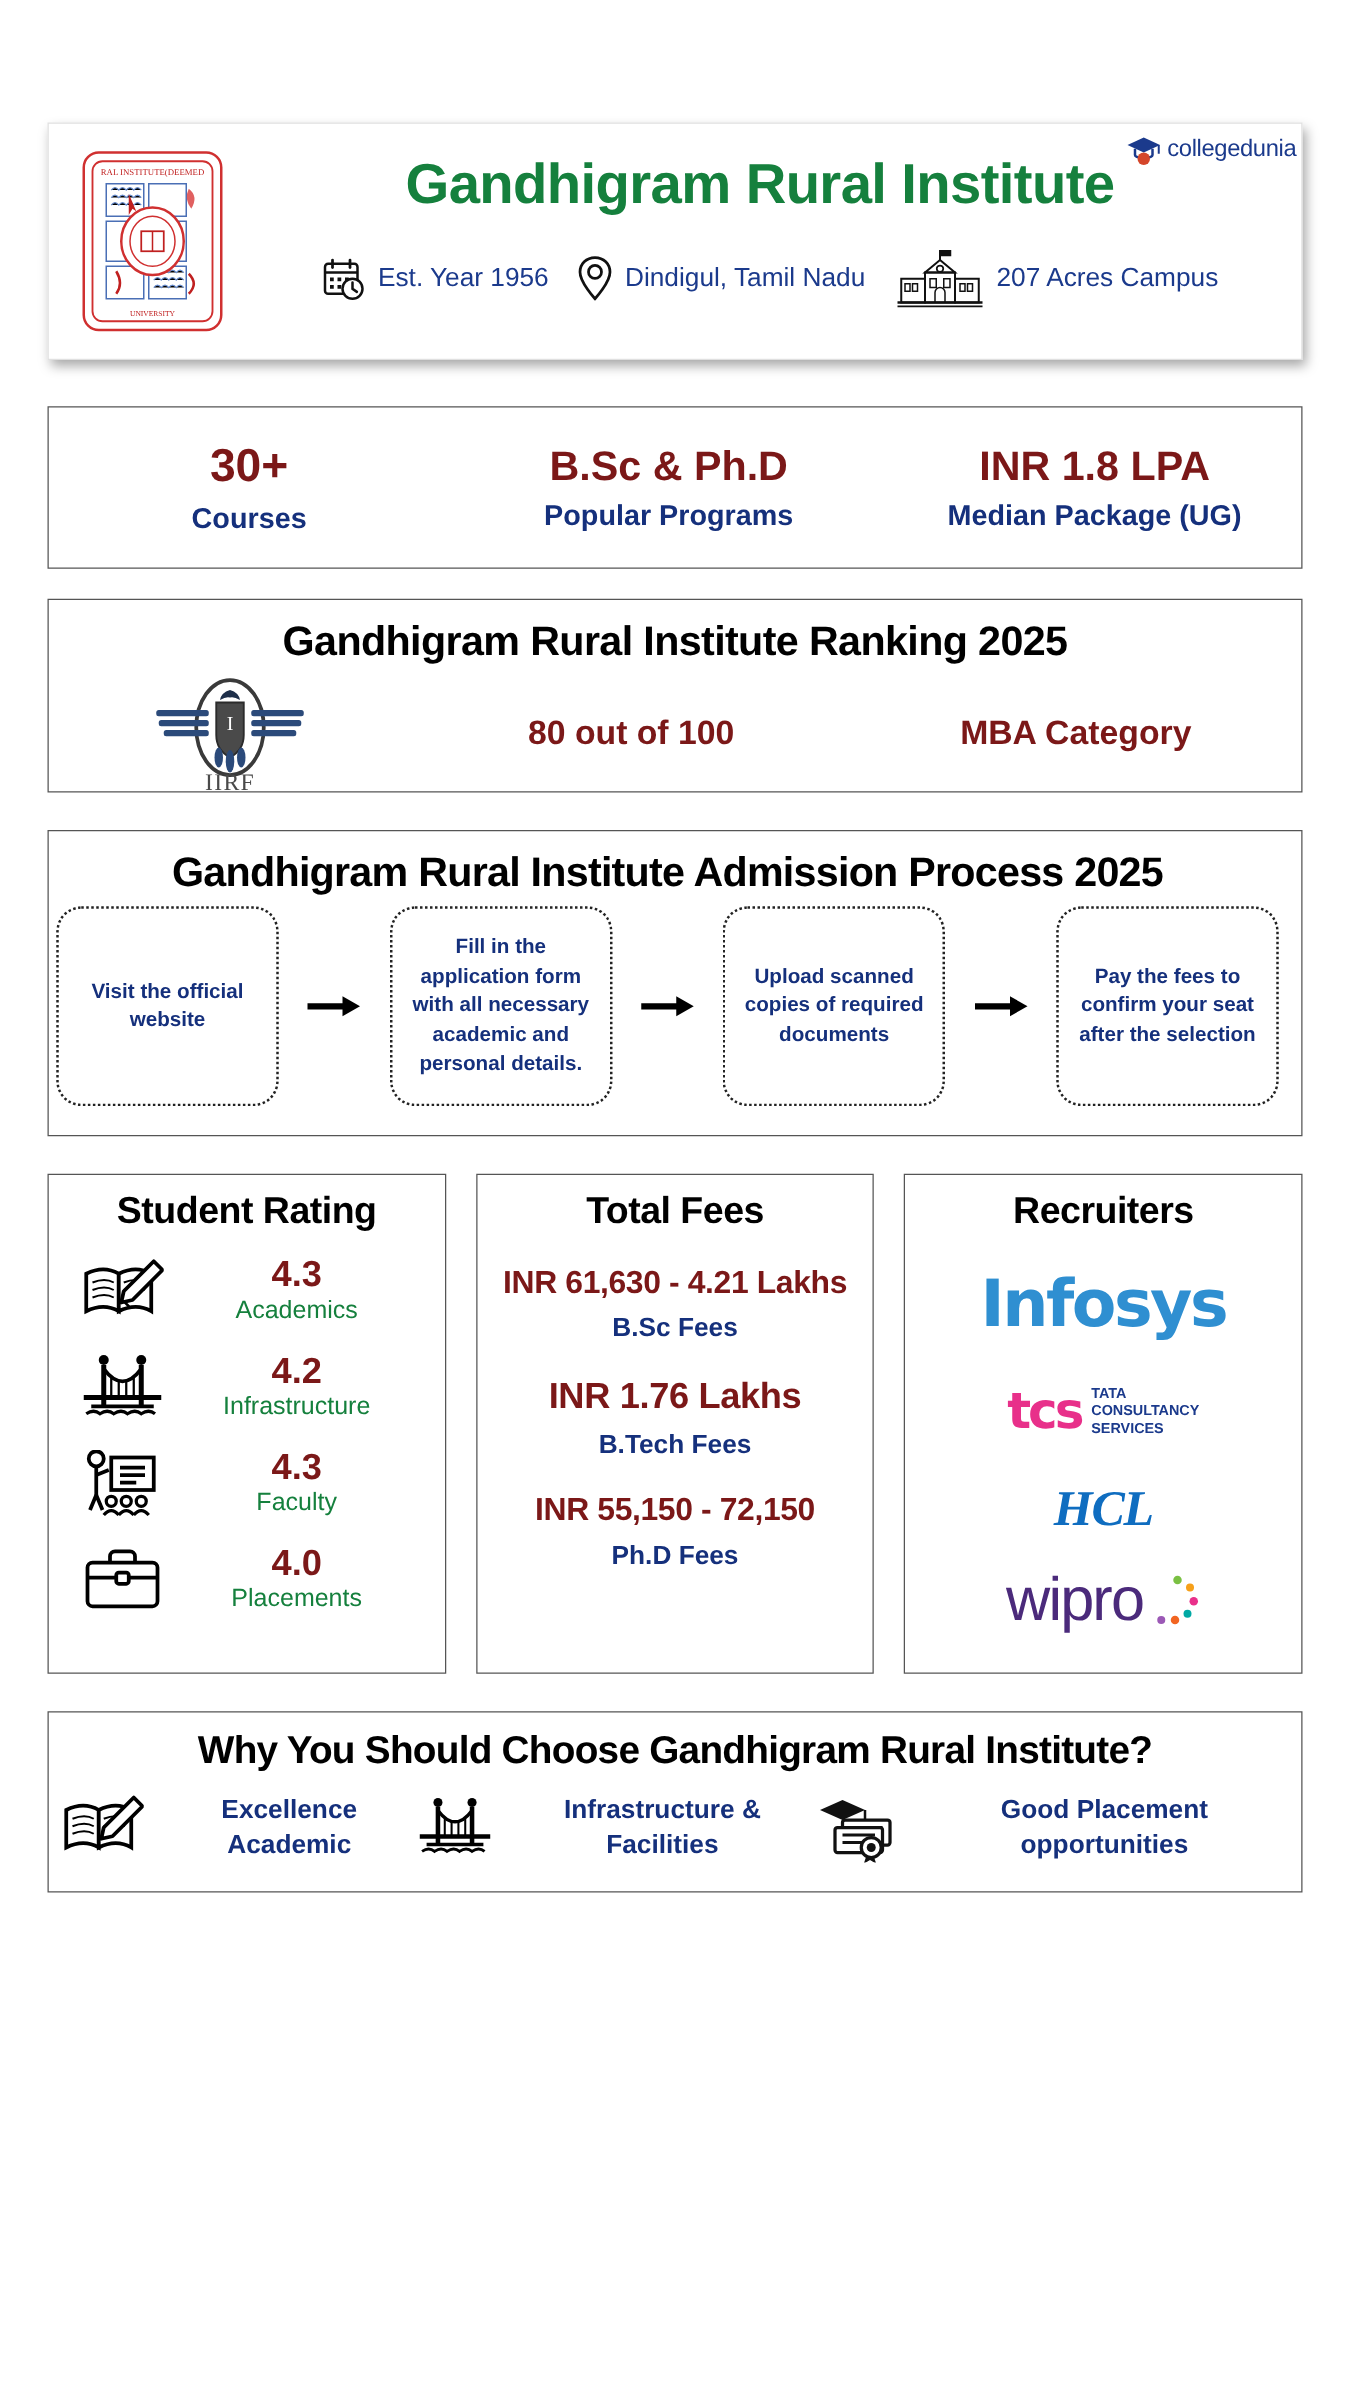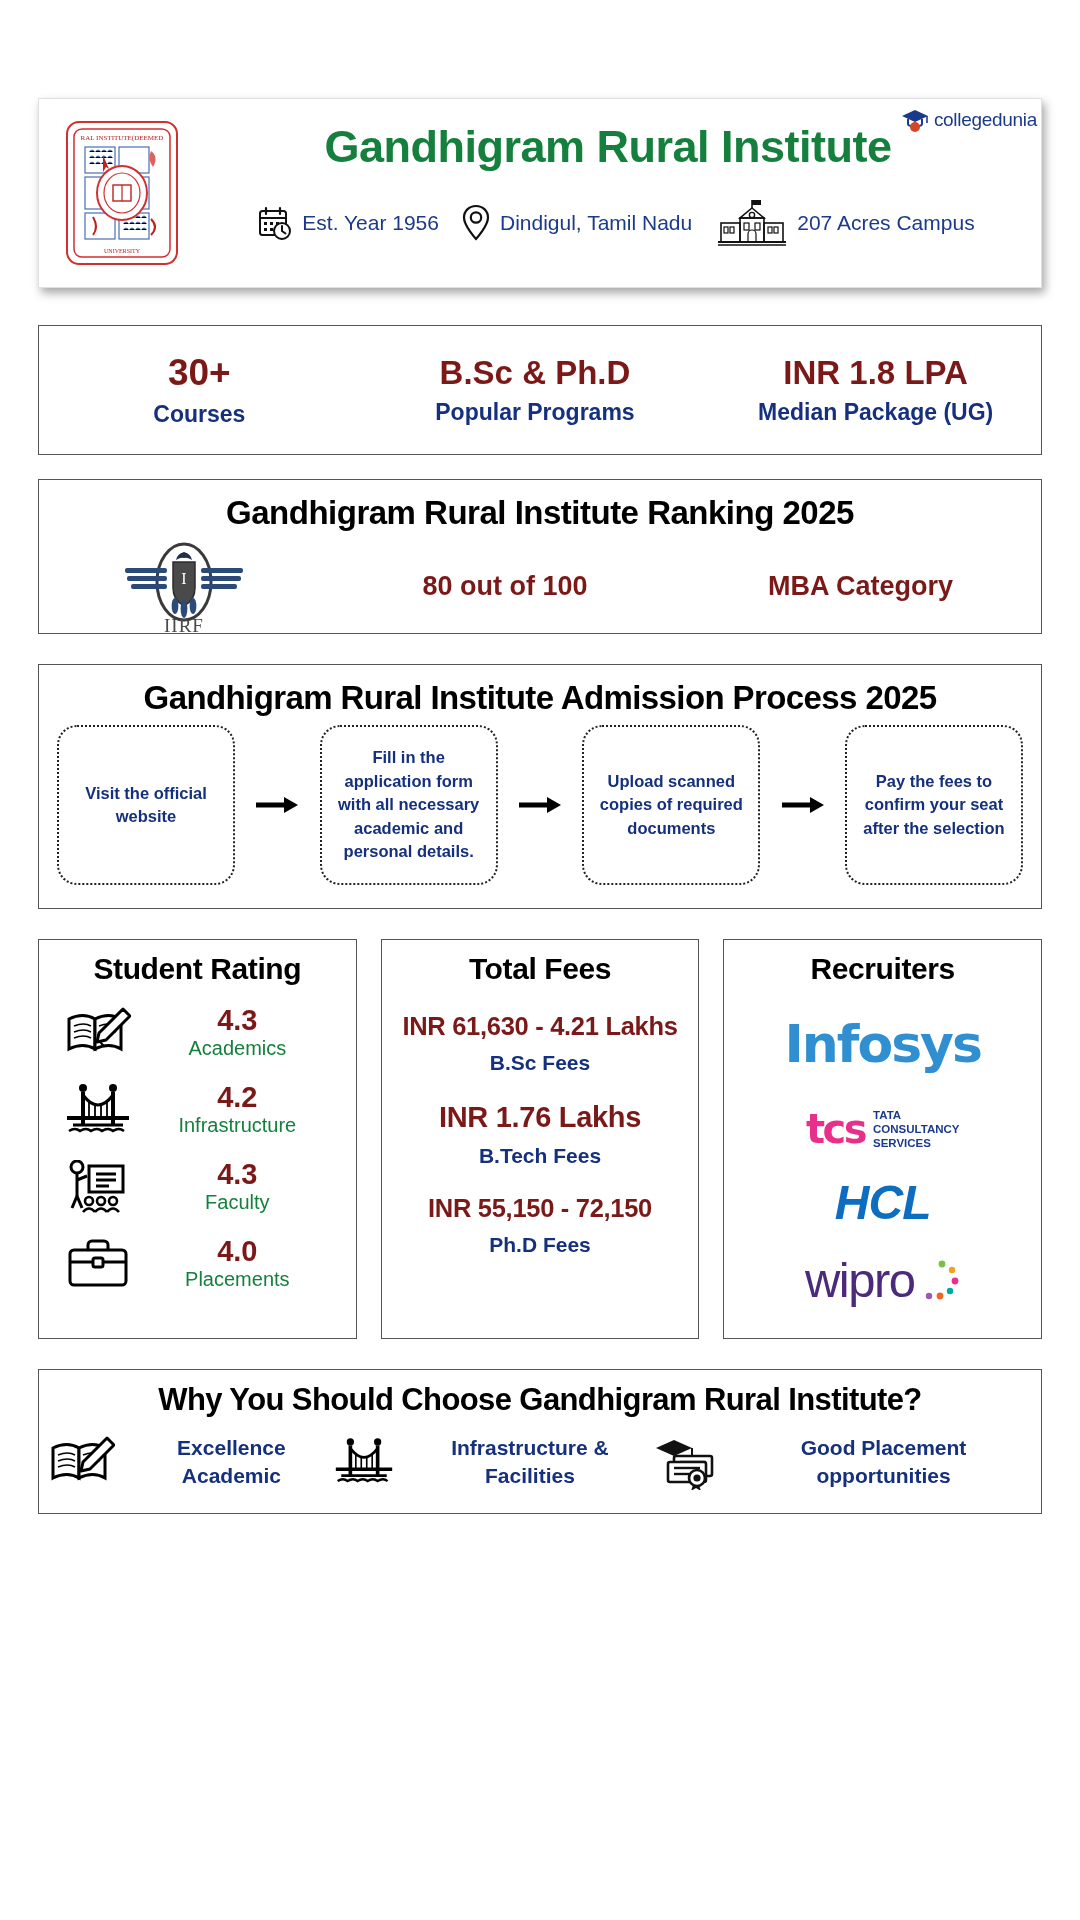--- a/index.html
+++ b/index.html
@@ -127,21 +127,21 @@
     color: #7b1818;
     text-align: center;
   }
   .rank-score { flex: 0 0 35%; }
   .rank-cat { flex: 0 0 36%; }
 
   
   .admission {
     margin-top: 30px;
     height: 245px;
-    padding: 14px 14px 0 14px;
+    padding: 14px 14px 0 2px;
   }
   .adm-title {
     text-align: center;
     font-size: 33px;
     font-weight: bold;
     color: #000;
     letter-spacing: -0.6px;
     margin-bottom: 8px;
   }
   .flow {
@@ -227,22 +227,22 @@
 
   
   .infosys-txt {
     font-size: 52px; font-weight: 600; color: #2f8fd1;
     letter-spacing: -2px; font-family: "DejaVu Sans", sans-serif;
   }
   .tcs-wrap { display:flex; align-items:center; gap:8px; }
   .tcs-txt { font-size: 40px; font-weight: bold; color:#e8308a; letter-spacing:-2.5px; font-family:"DejaVu Sans", sans-serif;}
   .tcs-sub { font-size: 11.5px; font-weight:bold; color:#1b3a8c; line-height:1.22; text-align:left;}
   .hcl-txt {
-    font-size: 48px; font-weight: bold; color:#0f6dc0; font-style: italic;
-    letter-spacing: -1px; font-family:Liberation Sans, sans-serif;
+    font-size: 40px; font-weight: bold; color:#0f6dc0; font-style: italic;
+    letter-spacing: -1px; font-family:Liberation Serif, serif;
   }
   .wipro-wrap { display:flex; align-items:center; }
   .wipro-txt { font-size: 49px; color:#4b2a7b; letter-spacing:-1.5px; font-family:Liberation Sans, sans-serif;}
 
   
   .why {
     margin-top: 30px;
     height: 145px;
     padding: 12px 10px;
   }

